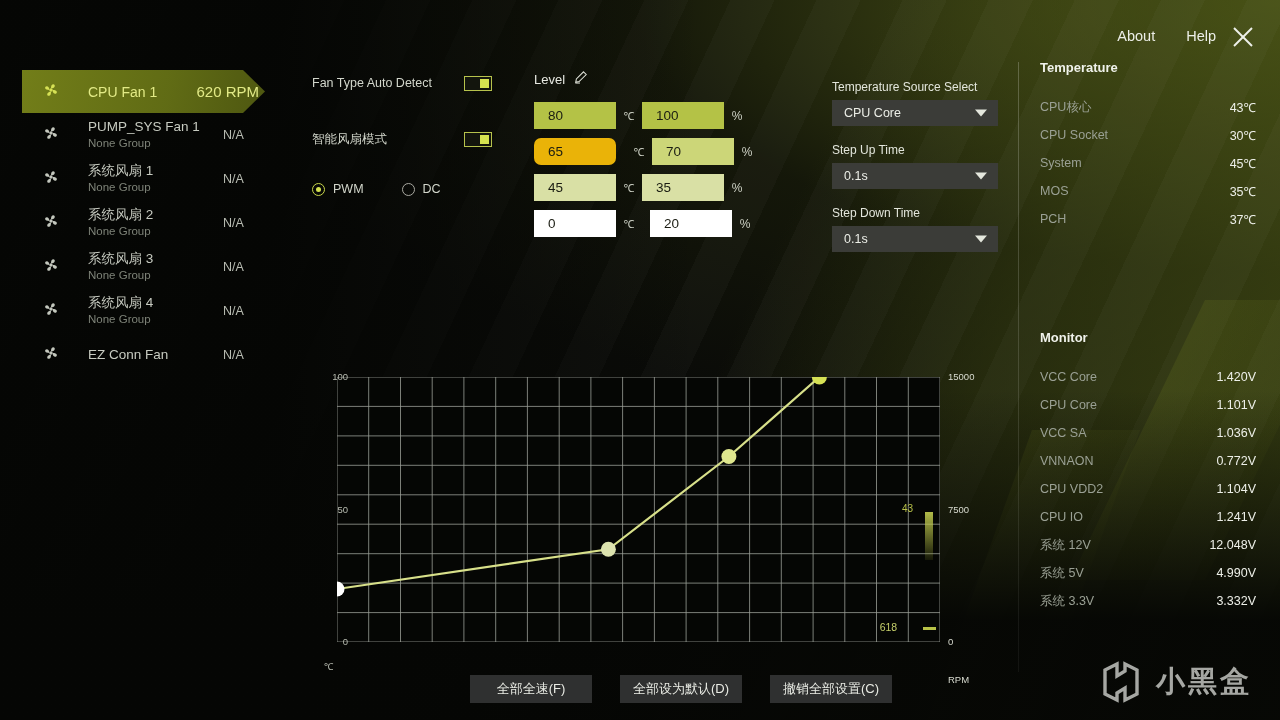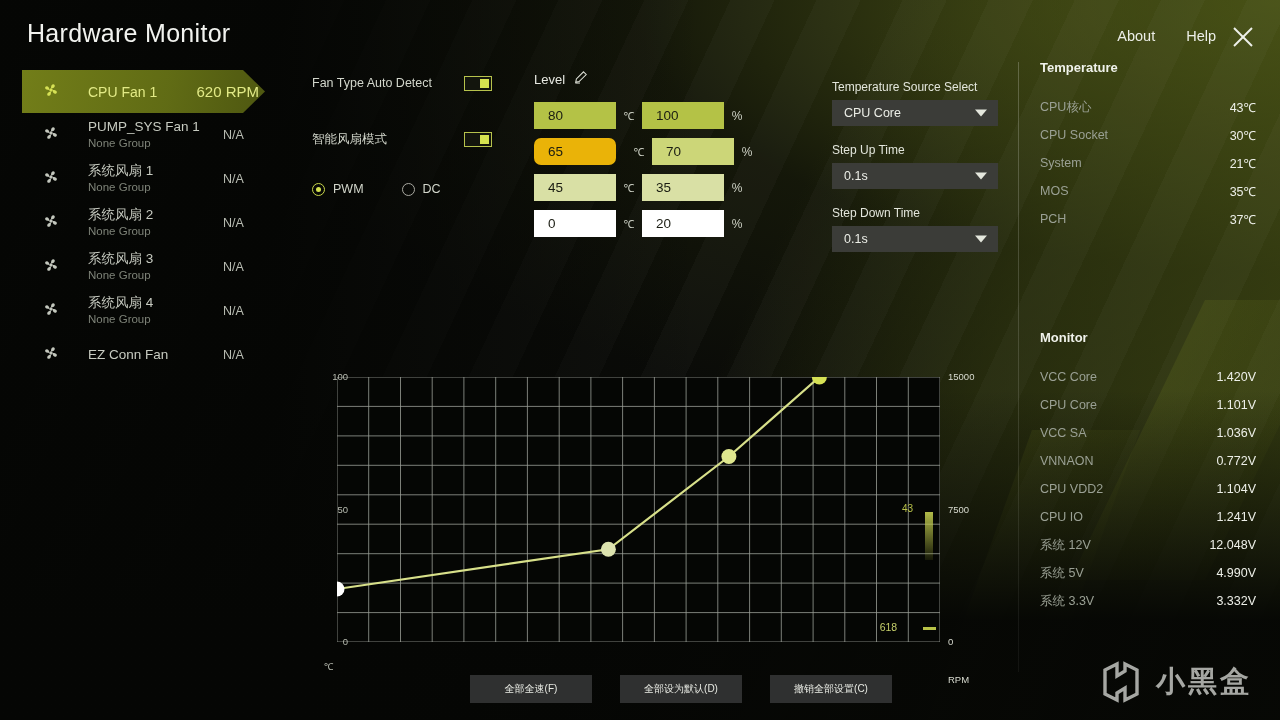--- a/index.html
+++ b/index.html
@@ -180,21 +180,21 @@
     background: linear-gradient(to bottom, rgba(196,206,80,0.9), rgba(120,130,30,0.15));
   }
   .temp-bar-label { position: absolute; font-size: 10px; color: #b9c24a; }
   .rpm-dash { position: absolute; width: 13px; height: 3px; background: #b8c247; }
   .rpm-label { position: absolute; font-size: 10.5px; color: #c6cf6a; }
 
   
   .btn-row { position: absolute; left: 470px; top: 675px; display: flex; gap: 28px; }
   .btn {
     width: 122px; height: 28px; background: #2f3030; color: #e9ebe4;
-    font-size: 10px; display: flex; align-items: center; justify-content: center;
+    font-size: 13px; display: flex; align-items: center; justify-content: center;
     cursor: pointer; border: none; font-family: "Liberation Sans", sans-serif;
   }
 
   
   .watermark {
     position: absolute; right: 28px; bottom: 16px;
     display: flex; align-items: center; gap: 13px; opacity: .82;
   }
   .wm-text { font-size: 29px; color: #c9cbc6; letter-spacing: 3px; font-weight: 700; }
 </style>
@@ -204,21 +204,20 @@
 <div id="app">
 
   <div class="bg-base"></div>
   <div class="bg-stripes"></div>
   <div class="bg-chevron"></div>
   <div class="bg-chevron2"></div>
   <div class="bg-darkleft"></div>
   <div class="bg-darkbottom"></div>
 
   <div class="header">
-    <div class="app-title">Hardware Monitor</div>
     <div class="hdr-links">
       <div class="hdr-link">About</div>
       <div class="hdr-link">Help</div>
     </div>
     <div class="close-btn">
       <svg width="26" height="26" viewBox="0 0 26 26">
         <line x1="4" y1="4" x2="22" y2="22" stroke="#eef0ea" stroke-width="1.9"></line>
         <line x1="22" y1="4" x2="4" y2="22" stroke="#eef0ea" stroke-width="1.9"></line>
       </svg>
     </div>
@@ -373,21 +372,21 @@
         </div>
         <div class="level-row">
           <input class="lv-input" value="45" style="background: rgb(217, 224, 165); margin-right: 0px;">
           <span class="lv-unit">℃</span>
           <input class="lv-input" value="35" style="background: rgb(217, 224, 165); margin-left: 0px;">
           <span class="unit-pct">%</span>
         </div>
         <div class="level-row">
           <input class="lv-input" value="0" style="background: rgb(255, 255, 255); margin-right: 0px;">
           <span class="lv-unit">℃</span>
-          <input class="lv-input" value="20" style="background: rgb(255, 255, 255); margin-left: 0px;">
+          <input class="lv-input" value="20" style="background: rgb(255, 255, 255); margin-left: 8px;">
           <span class="unit-pct">%</span>
         </div>
       </div>
   </div>
 
   <div class="sel-col" id="selects">
       <div>
         <div class="sel-label">Temperature Source Select</div>
         <div class="sel-box">
           <span class="val">CPU Core</span>
@@ -417,21 +416,21 @@
         <div class="rp-row">
           <span class="rp-k">CPU核心</span>
           <span class="rp-v">43℃</span>
         </div>
         <div class="rp-row">
           <span class="rp-k">CPU Socket</span>
           <span class="rp-v">30℃</span>
         </div>
         <div class="rp-row">
           <span class="rp-k">System</span>
-          <span class="rp-v">21℃</span>
+          <span class="rp-v">45℃</span>
         </div>
         <div class="rp-row">
           <span class="rp-k">MOS</span>
           <span class="rp-v">35℃</span>
         </div>
         <div class="rp-row">
           <span class="rp-k">PCH</span>
           <span class="rp-v">37℃</span>
         </div>
       </div>

